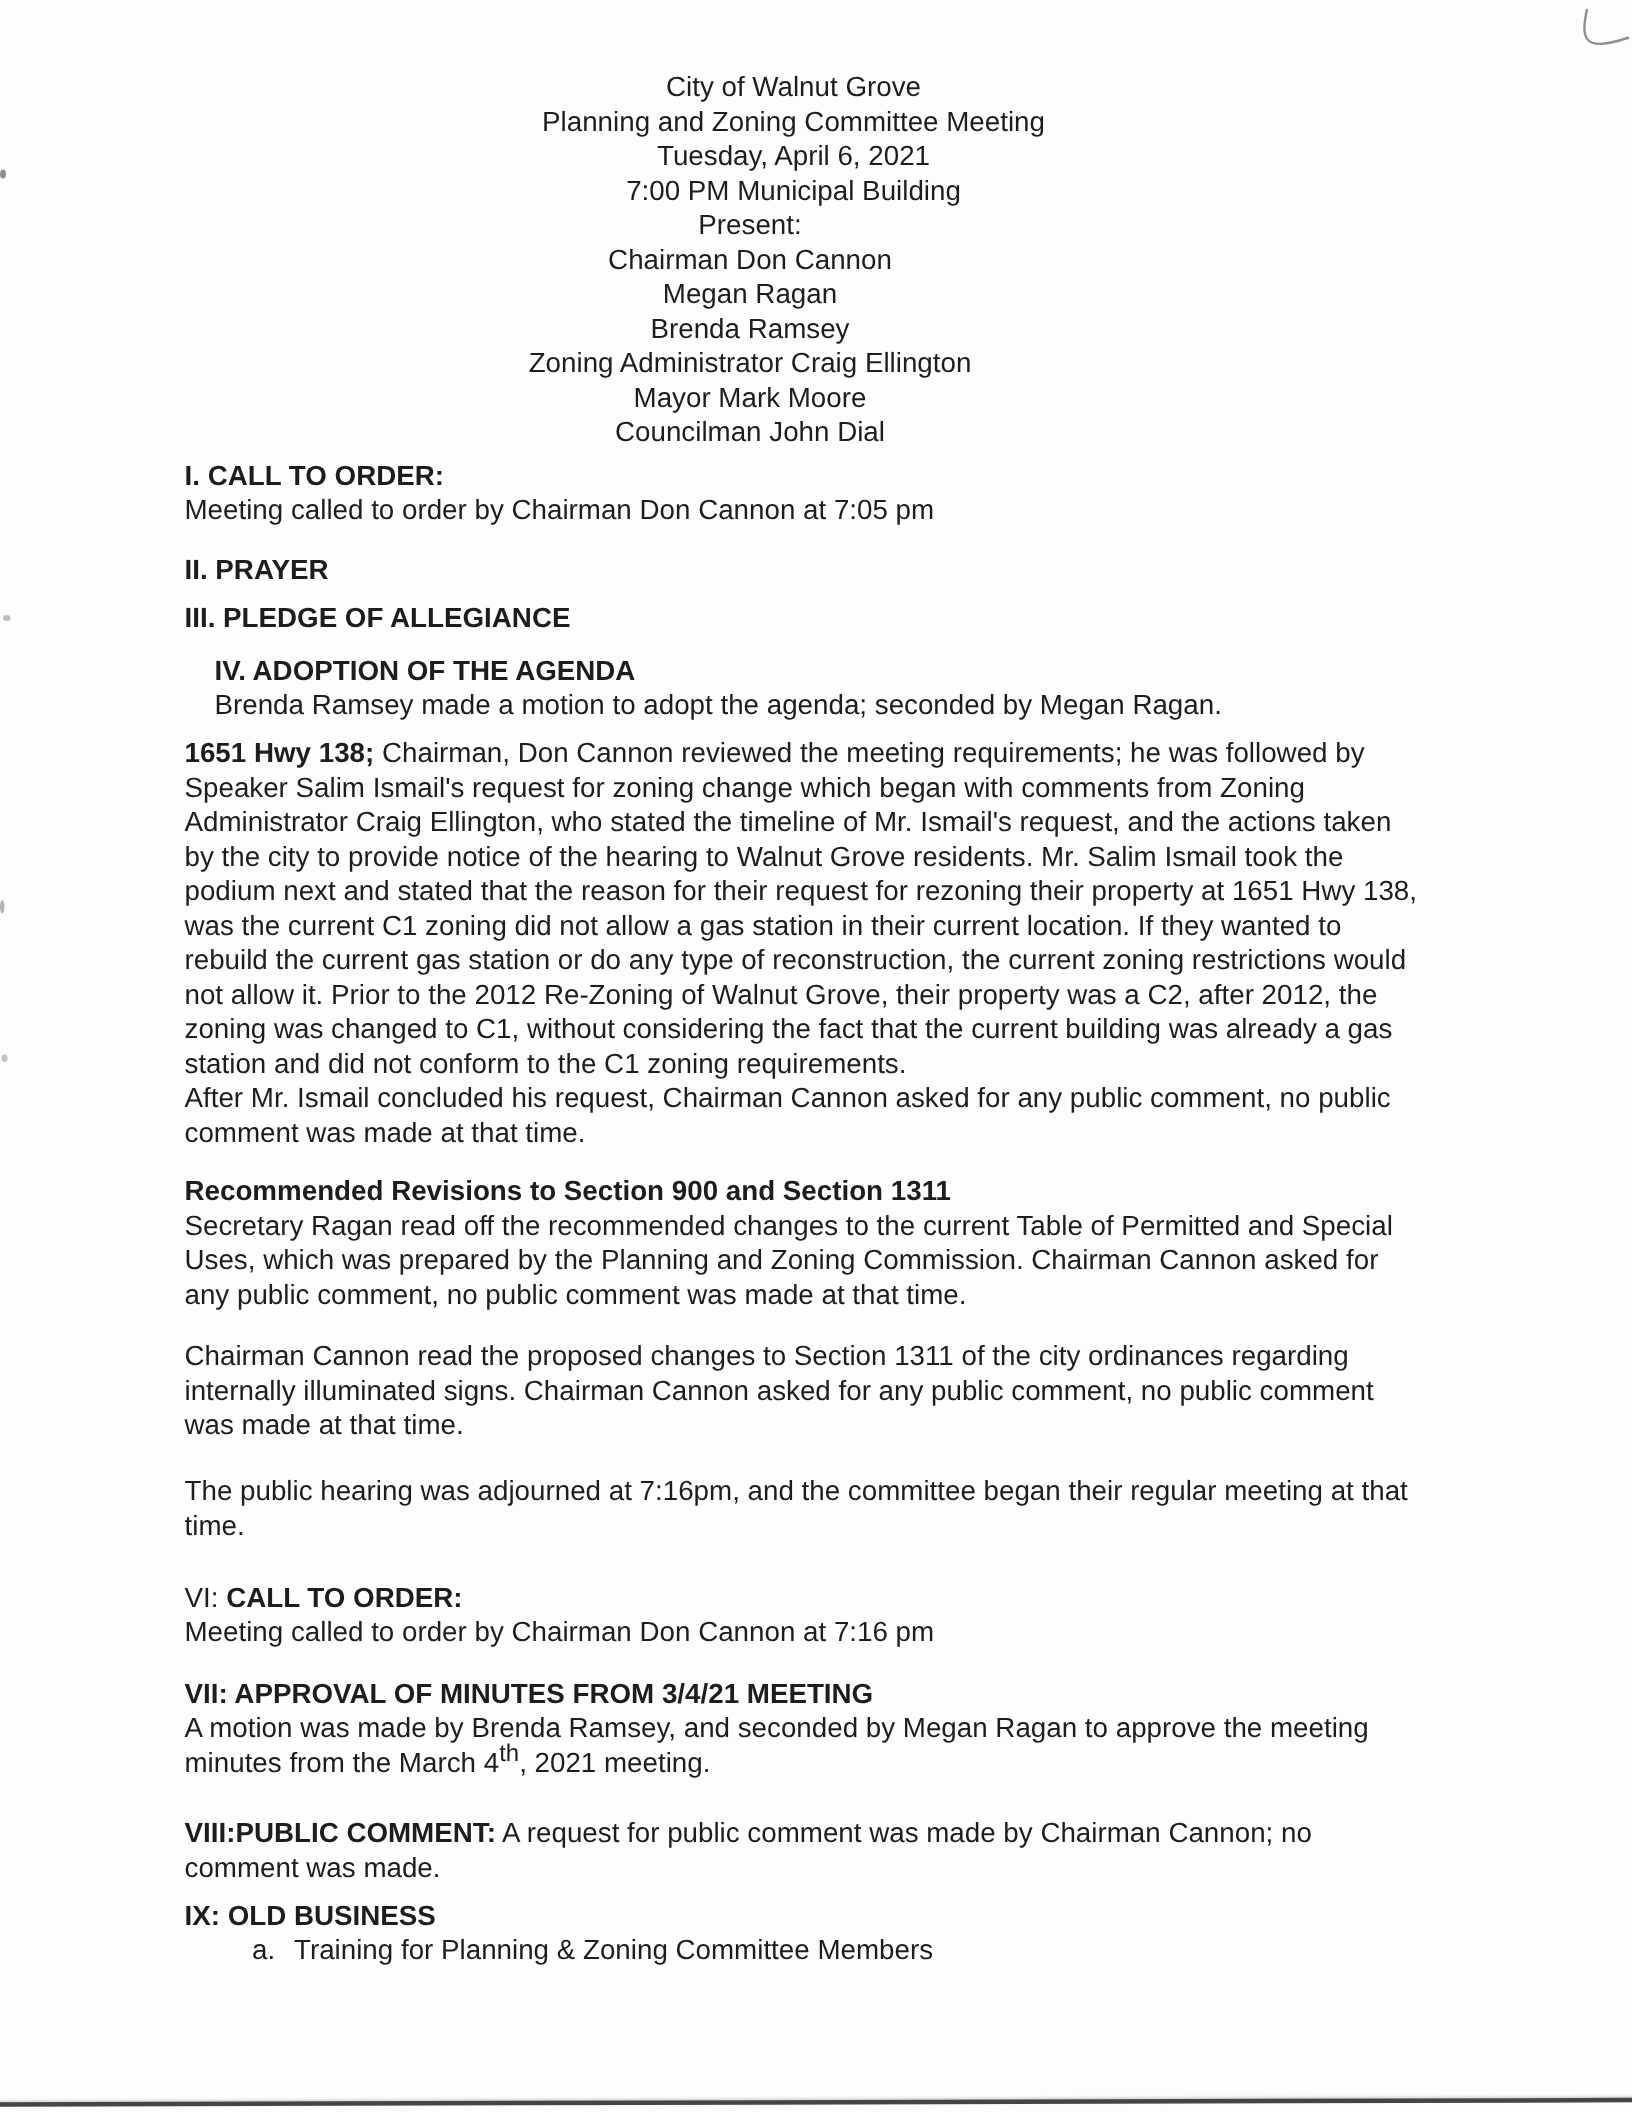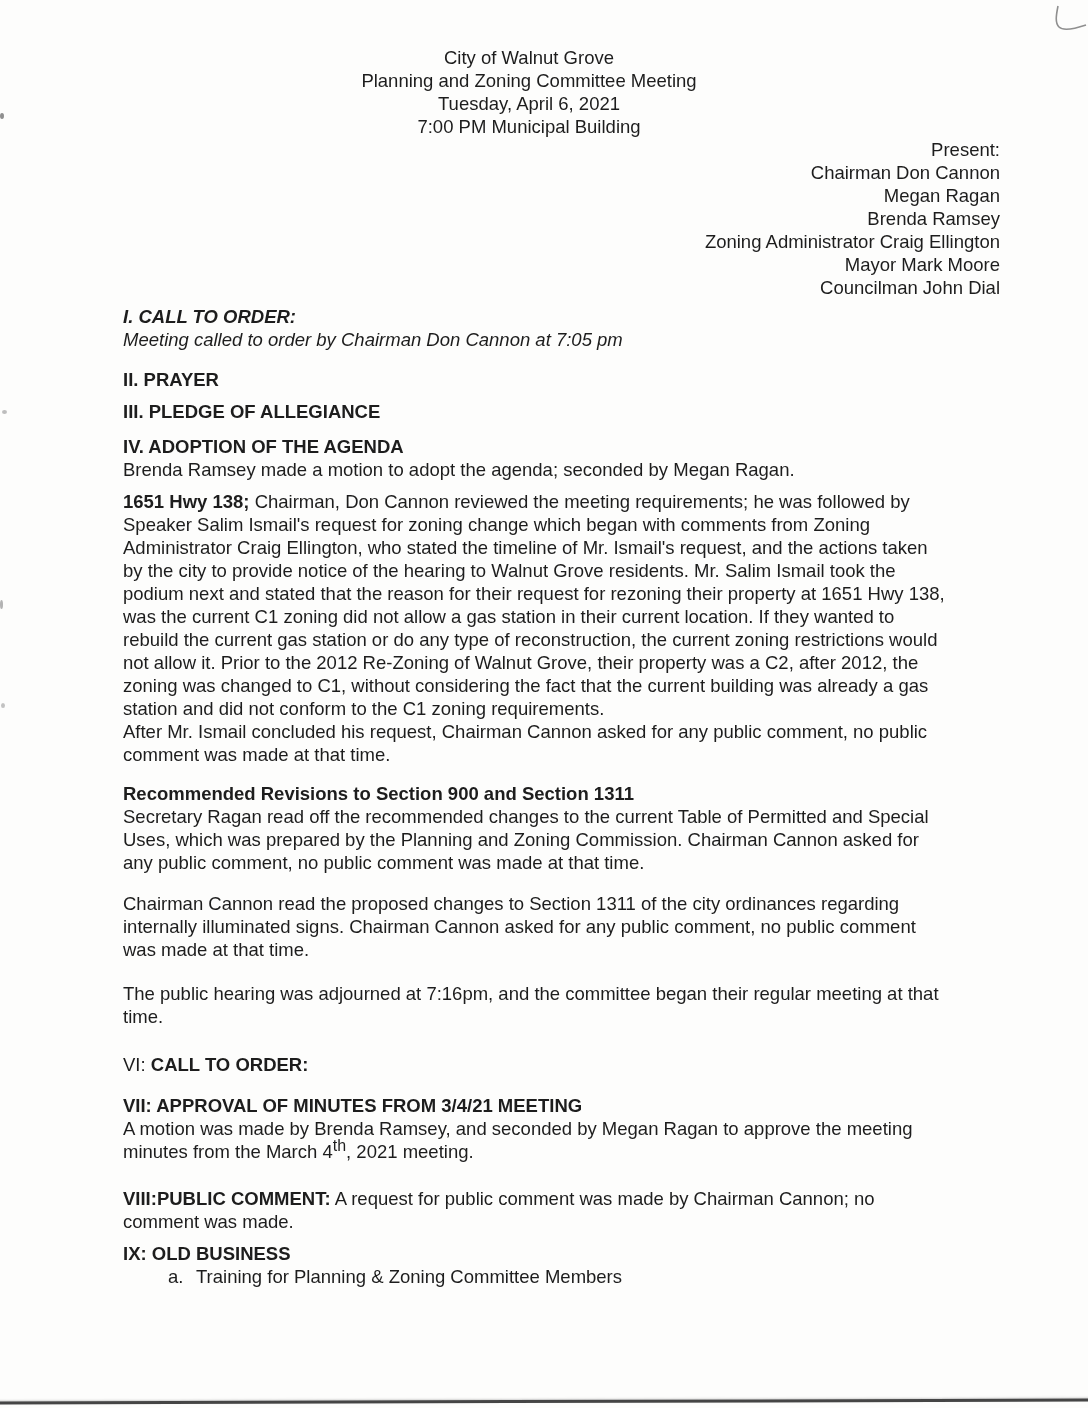--- a/index.html
+++ b/index.html
@@ -20,33 +20,33 @@
     inset: 0;
     font-size: 18.5px;
     line-height: 23px;
   }
   .header {
     padding-top: 46px;
     text-align: center;
     transform: translateX(-15px);
   }
   .present {
-    text-align: right;
+    text-align: center;
     padding-right: 88px;
   }
   .col {
     margin-left: 123px;
     margin-right: 40px;
   }
   .hd { font-weight: bold; }
   .p  { white-space: pre; margin: 0; }
-  .s1  { margin-top: 6px; font-style: italic;  }
+  .s1  { margin-top: 6px;  }
   .s2  { margin-top: 17px; }
   .s3  { margin-top: 9px;  }
-  .s4  { margin-top: 12px; }
+  .s4  { margin-top: 12px; margin-left: 20px; }
   .s5  { margin-top: 9px;  }
   .s6  { margin-top: 16px; }
   .s6 .p2 { margin-top: 18px; }
   .s6 .p3 { margin-top: 21px; }
   .s7  { margin-top: 25px; }
   .s8  { margin-top: 18px; }
   .s9  { margin-top: 24px; }
   .s10 { margin-top: 9px;  }
   sup {
     font-size: 16px;
@@ -152,20 +152,21 @@
 any public comment, no public comment was made at that time.</p>
       <p class="p p2">Chairman Cannon read the proposed changes to Section 1311 of the city ordinances regarding
 internally illuminated signs. Chairman Cannon asked for any public comment, no public comment
 was made at that time.</p>
       <p class="p p3">The public hearing was adjourned at 7:16pm, and the committee began their regular meeting at that
 time.</p>
     </section>
 
     <section class="s7">
       <div><span>VI: </span><b class="hd">CALL TO ORDER:</b></div>
+      <p class="p">Meeting called to order by Chairman Don Cannon at 7:16 pm</p>
     </section>
 
     <section class="s8">
       <div class="hd">VII: APPROVAL OF MINUTES FROM 3/4/21 MEETING</div>
       <p class="p"><span>A motion was made by Brenda Ramsey, and seconded by Megan Ragan to approve the meeting
 minutes from the March 4</span><sup>th</sup><span>, 2021 meeting.</span></p>
     </section>
 
     <section class="s9">
       <p class="p"><b class="hd">VIII:PUBLIC COMMENT:</b><span> A request for public comment was made by Chairman Cannon; no

